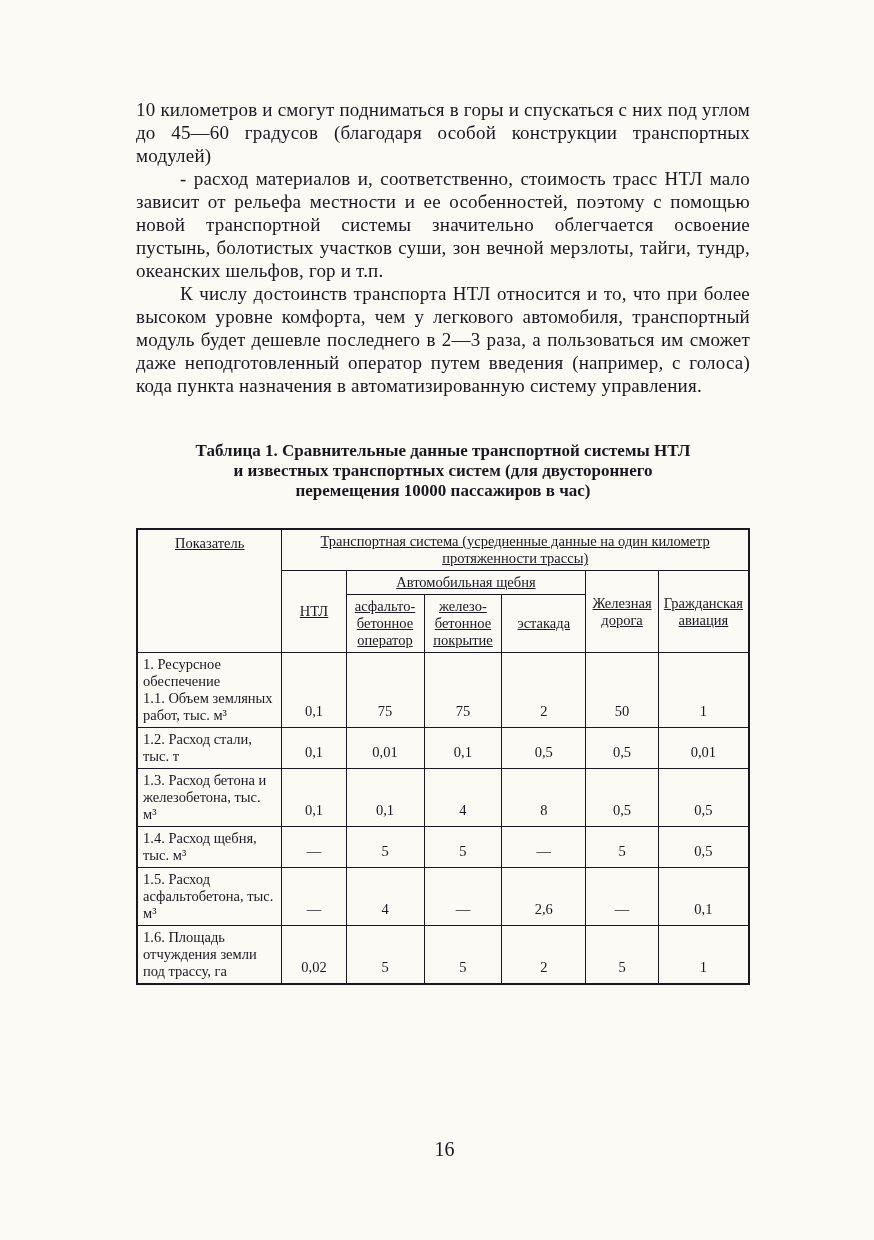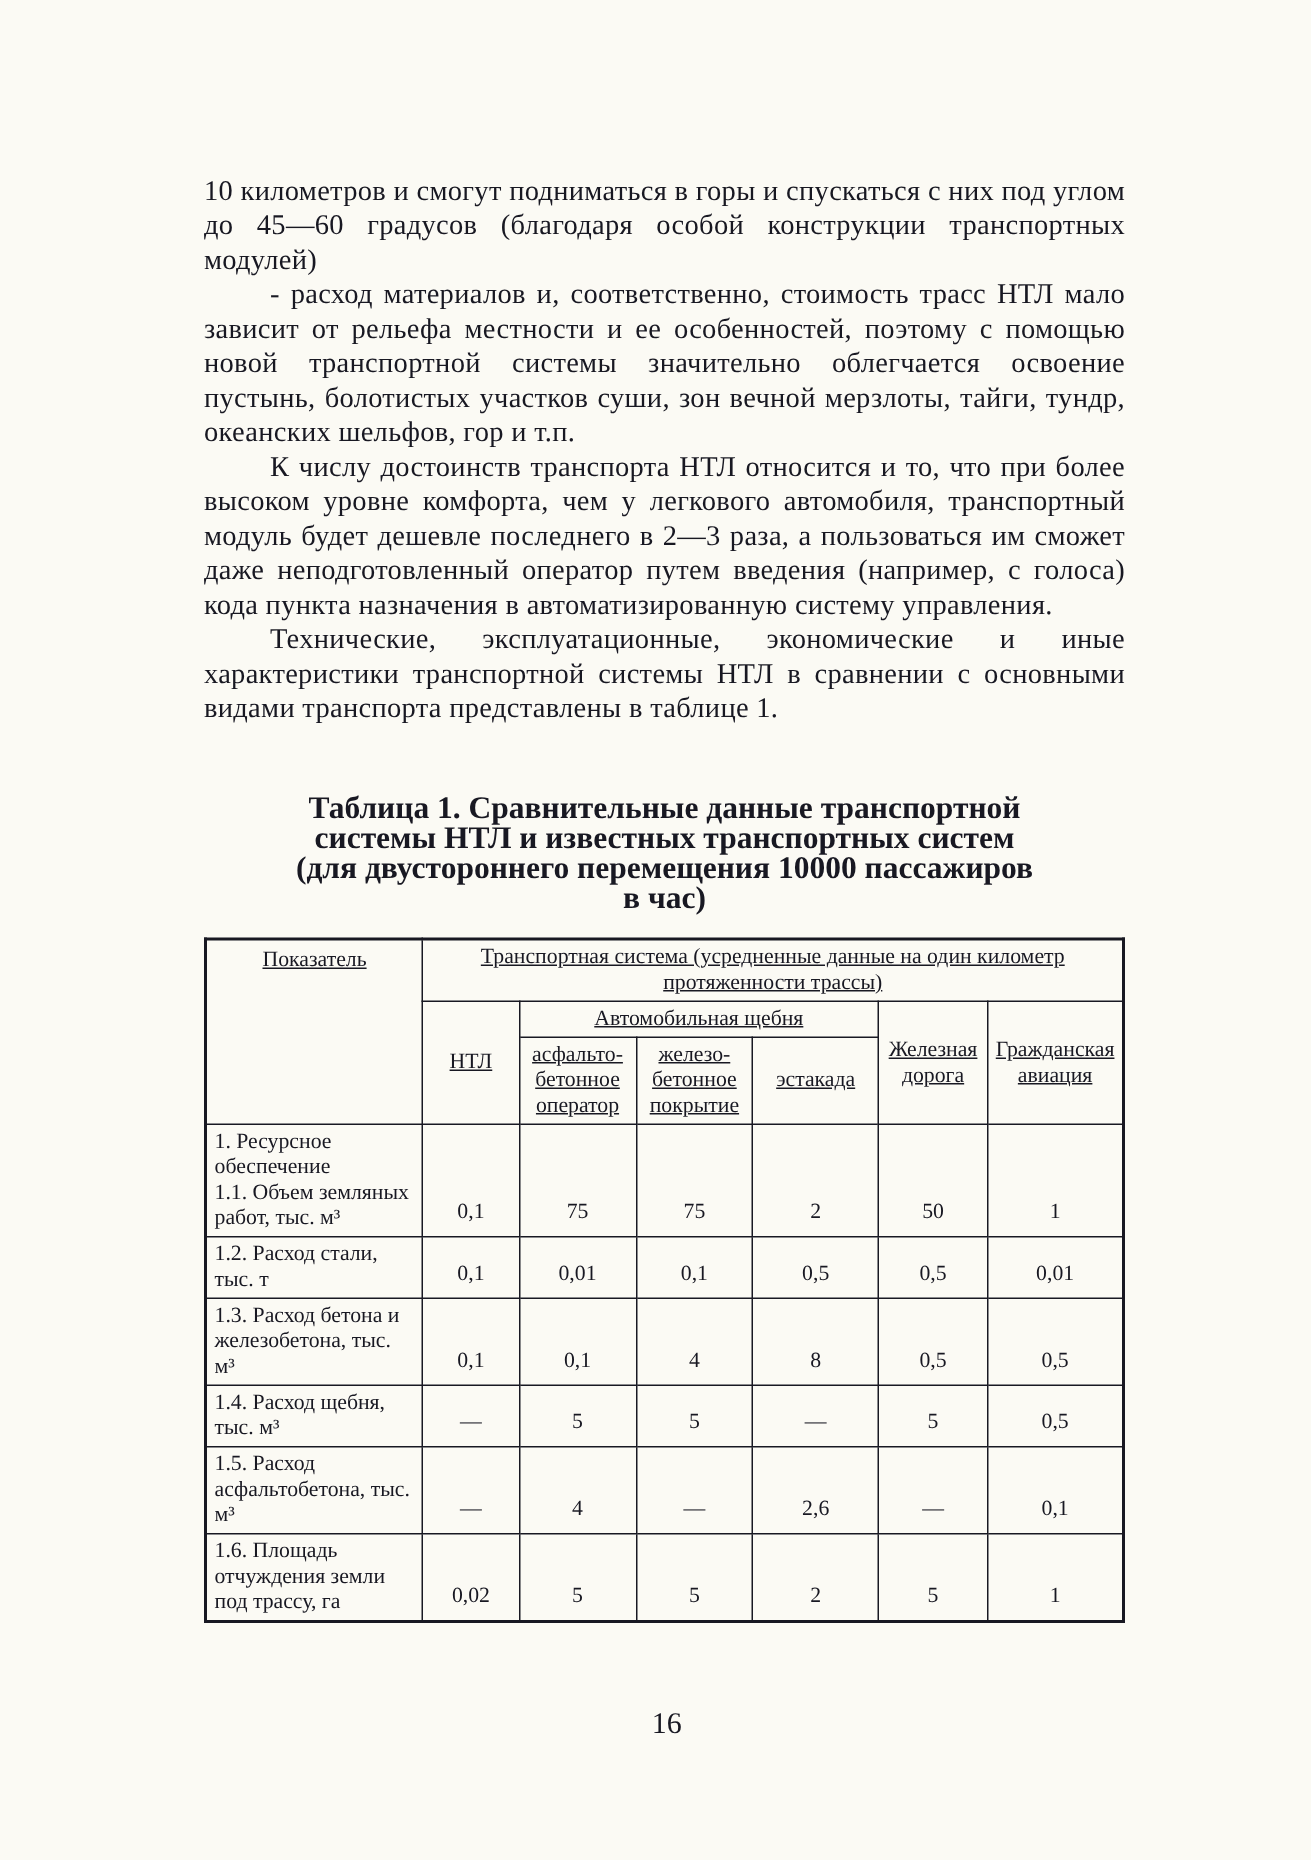--- a/index.html
+++ b/index.html
@@ -9,38 +9,38 @@
     height: 1240px;
     background: #fbfaf4;
     font-family: "Liberation Serif", "DejaVu Serif", serif;
     color: #181822;
     position: relative;
     overflow: hidden;
   }
   .content {
     position: absolute;
     left: 136px;
-    top: 116px;
+    top: 98px;
     width: 614px;
   }
   .para {
     margin: 0;
     font-size: 19px;
     line-height: 23px;
     text-align: justify;
     letter-spacing: 0.2px;
   }
   .para.indent { text-indent: 44px; }
 
   .caption {
-    margin: 44px auto 17px auto;
+    margin: 44px auto 27px auto;
     width: 500px;
     text-align: center;
     font-weight: bold;
-    font-size: 21px;
+    font-size: 17px;
     line-height: 20px;
   }
 
   table.cmp {
     width: 100%;
     border-collapse: collapse;
     border: 2px solid #181822;
     font-size: 14.5px;
   }
   .cmp th, .cmp td {
@@ -79,21 +79,20 @@
   }
 </style>
 </head>
 <body>
 
 <div class="content">
 
   <p class="para">10 километров и смогут подниматься в горы и спускаться с них под углом до 45—60 градусов (благодаря особой конструкции транспортных модулей)</p>
   <p class="para indent">- расход материалов и, соответственно, стоимость трасс НТЛ мало зависит от рельефа местности и ее особенностей, поэтому с помощью новой транспортной системы значительно облегчается освоение пустынь, болотистых участков суши, зон вечной мерзлоты, тайги, тундр, океанских шельфов, гор и т.п.</p>
   <p class="para indent">К числу достоинств транспорта НТЛ относится и то, что при более высоком уровне комфорта, чем у легкового автомобиля, транспортный модуль будет дешевле последнего в 2—3 раза, а пользоваться им сможет даже неподготовленный оператор путем введения (например, с голоса) кода пункта назначения в автоматизированную систему управления.</p>
-  <p class="para indent">Технические, эксплуатационные, экономические и иные характеристики транспортной системы НТЛ в сравнении с основными видами транспорта представлены в таблице 1.</p>
 
   <div class="caption">Таблица 1. Сравнительные данные транспортной системы НТЛ и известных транспортных систем (для двустороннего перемещения 10000 пассажиров в час)</div>
 
   <table class="cmp">
     <colgroup>
       <col style="width:150px">
       <col style="width:68px">
       <col style="width:79px">
       <col style="width:79px">
       <col style="width:87px">

